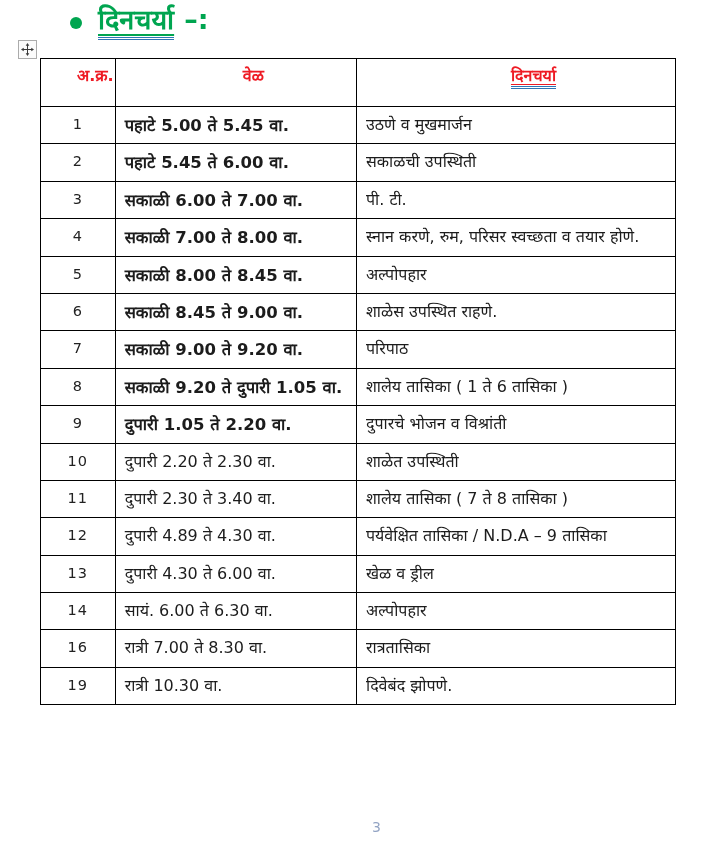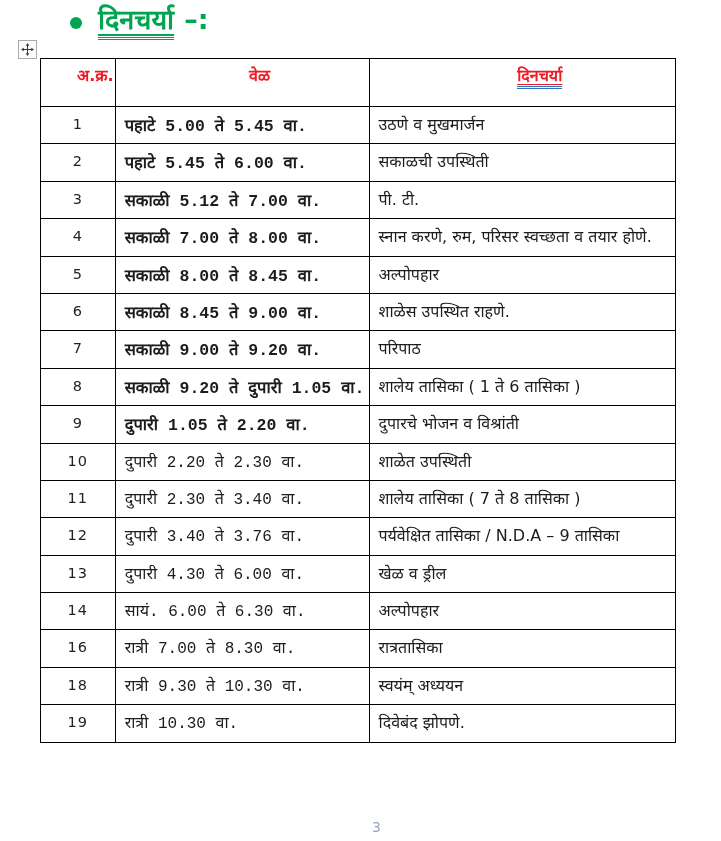--- a/index.html
+++ b/index.html
@@ -95,21 +95,20 @@
     text-align: center;
     font-size: 14.5px;
     padding-top: 9px;
     color: #222222;
     letter-spacing: 1px;
   }
   .c-time {
     font-size: 16px;
     padding: 6px 4px 0 9px;
     color: #1c1c1c;
-    font-family: Liberation Mono, monospace;
   }
   .c-time.bold { font-weight: bold; font-size: 16.5px; }
   .c-act {
     font-size: 16px;
     padding: 6px 4px 0 9px;
     color: #1c1c1c;
   }
   .sp-u {
     border-bottom: 3px double #2e75b5;
     padding-bottom: 12px;
@@ -177,21 +176,21 @@
           <td class="c-time bold"><span>पहाटे 5.00 ते 5.45 वा.</span></td>
           <td class="c-act"><span class="sp-u">उठणे</span><span> व मुखमार्जन</span></td>
         </tr>
         <tr>
           <td class="c-no">2</td>
           <td class="c-time bold"><span>पहाटे 5.45 ते 6.00 वा.</span></td>
           <td class="c-act"><span>सकाळची उपस्थिती</span></td>
         </tr>
         <tr>
           <td class="c-no">3</td>
-          <td class="c-time bold"><span>सकाळी 5.12 ते 7.00 वा.</span></td>
+          <td class="c-time bold"><span>सकाळी 6.00 ते 7.00 वा.</span></td>
           <td class="c-act"><span>पी. टी.</span></td>
         </tr>
         <tr>
           <td class="c-no">4</td>
           <td class="c-time bold"><span>सकाळी 7.00 ते 8.00 वा.</span></td>
           <td class="c-act"><span>स्नान </span><span class="sp-u">करणे</span><span>, रुम, परिसर स्वच्छता व तयार होणे.</span></td>
         </tr>
         <tr>
           <td class="c-no">5</td>
           <td class="c-time bold"><span>सकाळी 8.00 ते 8.45 वा.</span></td>
@@ -222,44 +221,39 @@
           <td class="c-time"><span>दुपारी 2.20 ते 2.30 वा.</span></td>
           <td class="c-act"><span>शाळेत उपस्थिती</span></td>
         </tr>
         <tr>
           <td class="c-no">11</td>
           <td class="c-time"><span>दुपारी 2.30 ते 3.40 वा.</span></td>
           <td class="c-act"><span class="sp-u">शाले</span><span>य तासिका ( 7 ते 8 तासिका )</span></td>
         </tr>
         <tr>
           <td class="c-no">12</td>
-          <td class="c-time"><span>दुपारी 3.40 ते 3.76 वा.</span></td>
+          <td class="c-time"><span>दुपारी 4.89 ते 4.30 वा.</span></td>
           <td class="c-act"><span class="sp-u">पर्यवे</span><span>क्षित तासिका / N.D.A – 9 तासिका</span></td>
         </tr>
         <tr>
           <td class="c-no">13</td>
           <td class="c-time"><span>दुपारी 4.30 ते 6.00 वा.</span></td>
           <td class="c-act"><span>खेळ व ड्रील</span></td>
         </tr>
         <tr>
           <td class="c-no">14</td>
           <td class="c-time"><span class="sp-u">सायं</span><span>. 6.00 ते 6.30 वा.</span></td>
           <td class="c-act"><span>अल्पोपहार</span></td>
         </tr>
         <tr>
           <td class="c-no">16</td>
           <td class="c-time"><span>रात्री 7.00 ते 8.30 वा.</span></td>
           <td class="c-act"><span>रात्रतासिका</span></td>
         </tr>
         <tr>
-          <td class="c-no">18</td>
-          <td class="c-time"><span>रात्री 9.30 ते 10.30 वा.</span></td>
-          <td class="c-act"><span class="sp-u">स्वयंम्</span><span> अध्ययन</span></td>
-        </tr>
-        <tr>
           <td class="c-no">19</td>
           <td class="c-time"><span>रात्री 10.30 वा.</span></td>
           <td class="c-act"><span>दिवेबंद </span><span class="sp-u">झोपणे</span><span>.</span></td>
         </tr>
       </tbody>
   </table>
 
   <div class="page-number">3</div>
 
   <div class="corner-box"></div>

